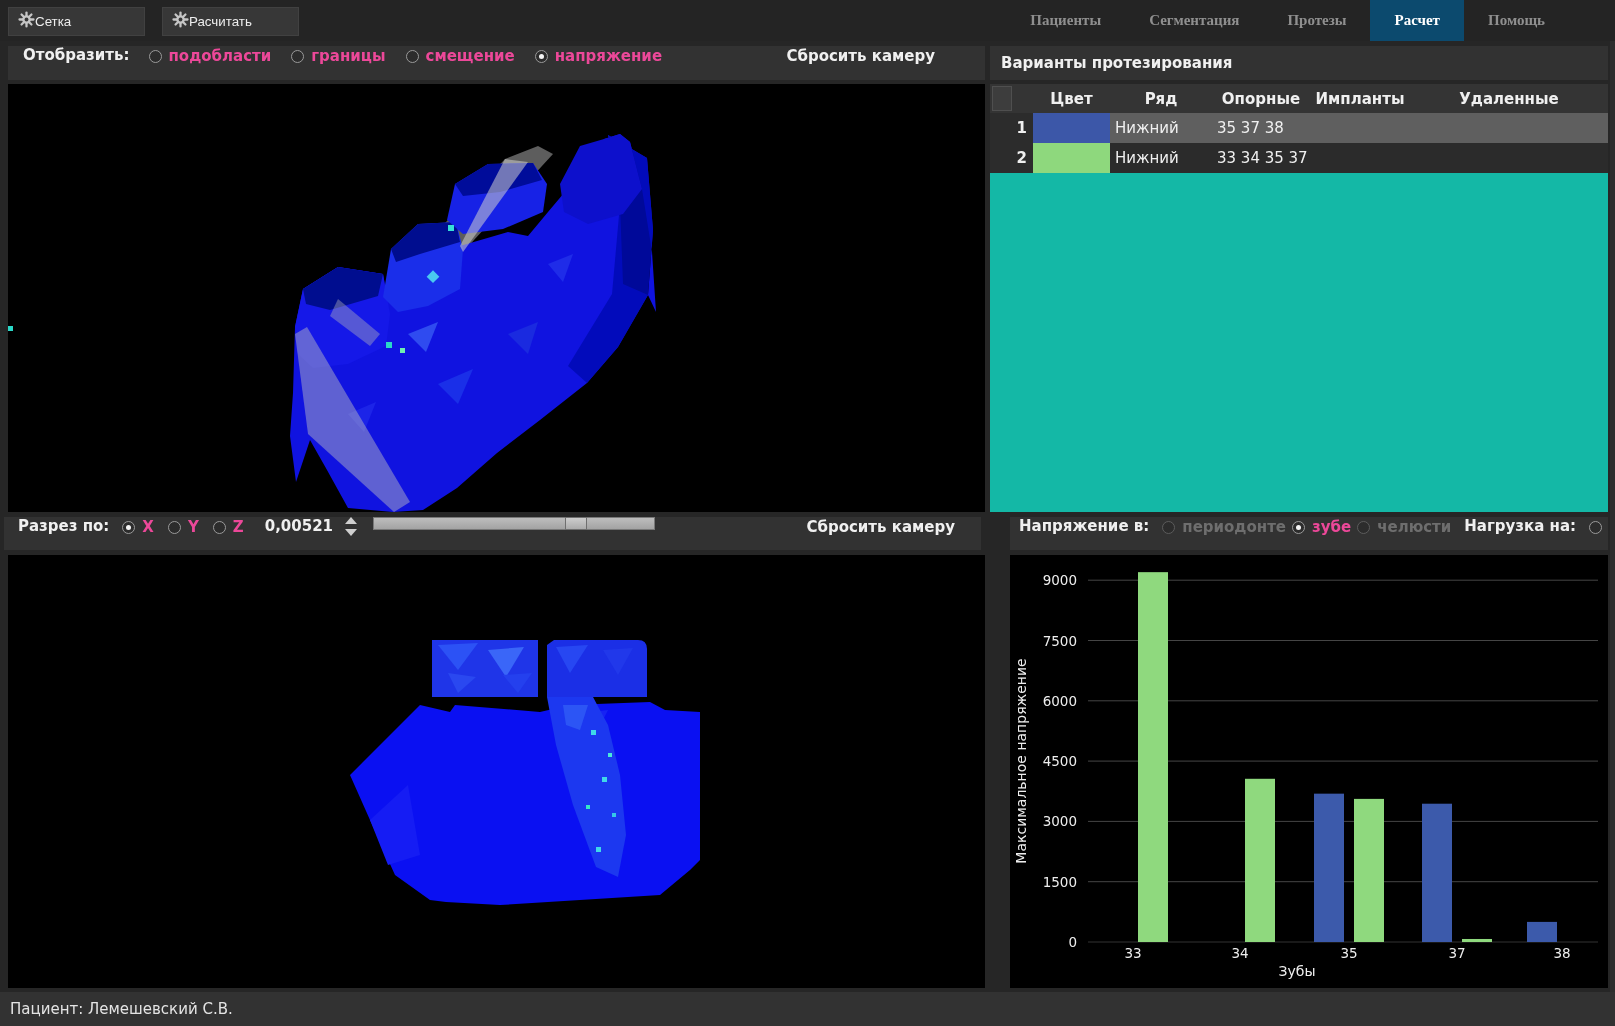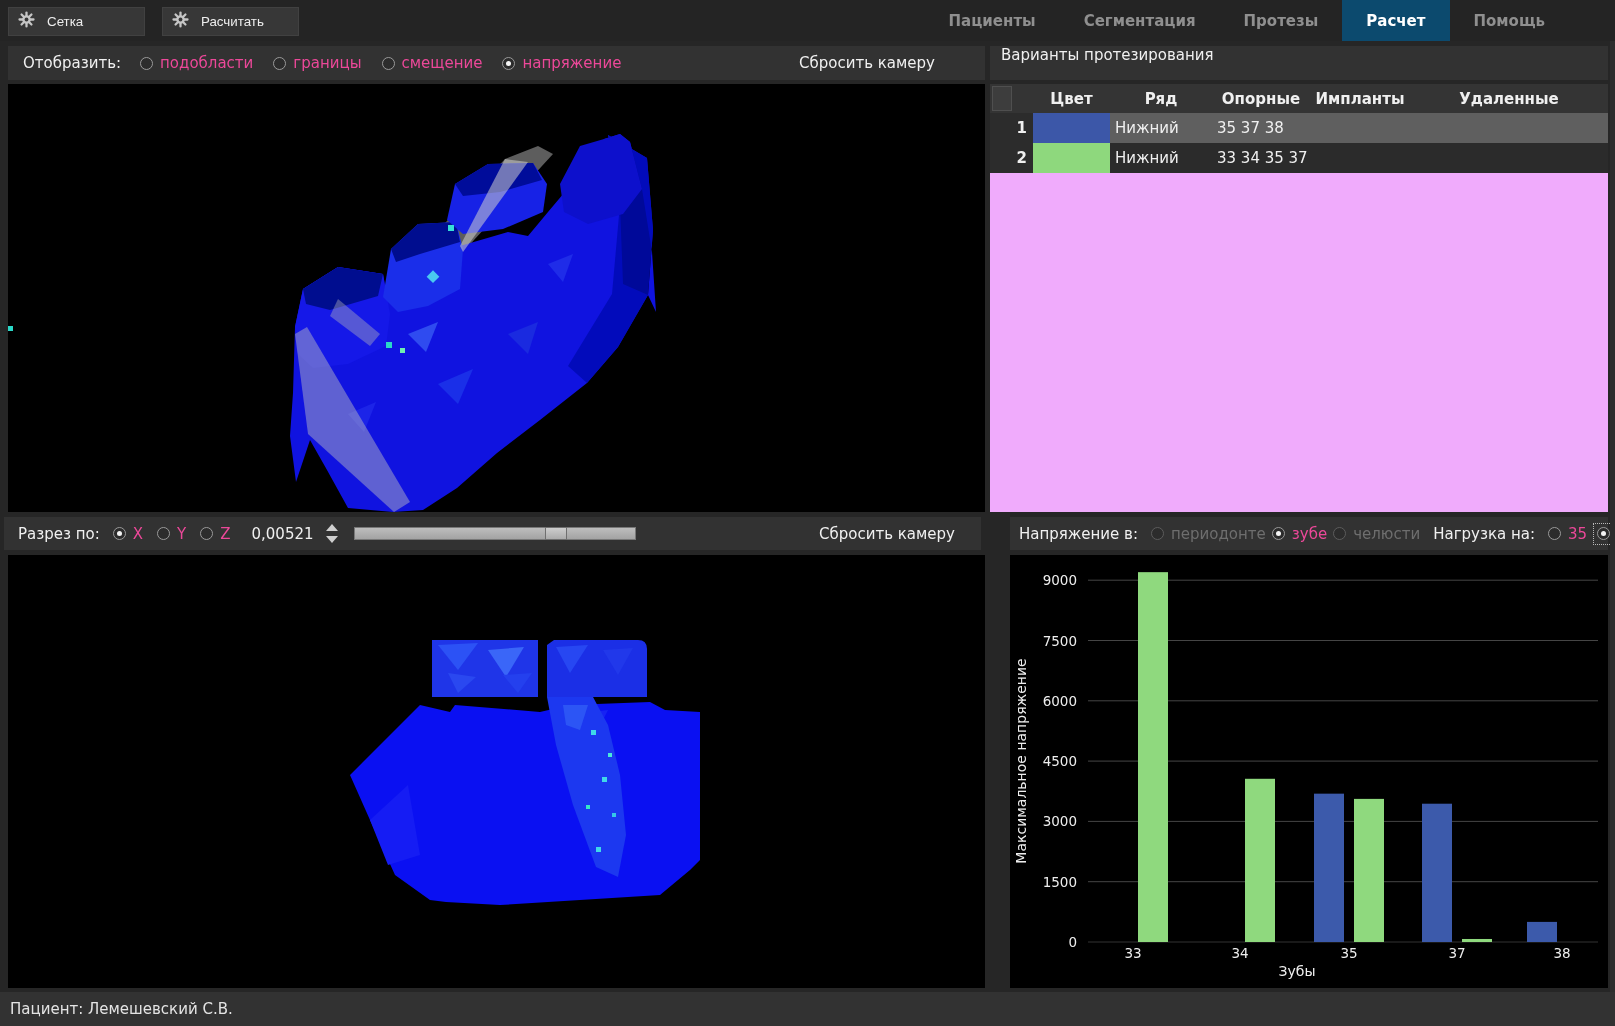--- a/index.html
+++ b/index.html
@@ -1,30 +1,30 @@
 <!DOCTYPE html>
 <html><head>
 <meta charset="utf-8">
 <style>
   html,body{margin:0;padding:0;background:#1c1c1c;}
   #app{position:relative;width:1615px;height:1026px;background:#262626;overflow:hidden;
        font-family:"DejaVu Sans","Liberation Sans",sans-serif;color:#f0f0f0;font-size:15px;}
   
   #topbar{position:absolute;left:0;top:0;width:1615px;height:41px;background:#242424;display:flex;align-items:center;}
   .tb-btn{height:29px;width:137px;margin-top:1px;background:#373737;border:1px solid #414141;display:flex;
-          align-items:center;gap:12px;padding:0 9px;box-sizing:border-box;color:#ededed;cursor:default;}
+          align-items:center;gap:0;padding:0 9px;box-sizing:border-box;color:#ededed;cursor:default;}
   .tb-btn:first-child{margin-left:8px}.tb-btn+.tb-btn{margin-left:17px}
   #tabs{margin-left:auto;margin-right:46px;display:flex;height:41px;align-items:stretch;}
-  .tab{display:flex;align-items:center;padding:0 24px;font-weight:bold;color:#8f8f8f;cursor:default;}
+  .tab{display:flex;align-items:center;padding:0 24px;font-weight:bold;color:#8f8f8f;cursor:default;font-family:Liberation Serif, serif;}
   .tab.active{background:#0c4a6e;color:#ffffff;}
   
-  .toolbar{position:absolute;background:#323232;display:flex;align-items:center;box-sizing:border-box;}
+  .toolbar{position:absolute;background:#323232;display:flex;align-items:flex-start;box-sizing:border-box;font-weight:bold;}
   #toolbarA{left:8px;top:46px;width:977px;height:34px;padding:0 44px 0 15px;gap:16px;}
   #panelHeaderRight{position:absolute;left:990px;top:46px;width:618px;height:34px;background:#323232;
-                    display:flex;padding-left:11px;box-sizing:border-box;}
+                    display:flex;align-items:center;padding-left:11px;box-sizing:border-box;font-weight:bold;}
   #toolbarBL{left:4px;top:517px;width:977px;height:33px;padding:0 20px 0 14px;gap:10px;}
   #toolbarBR{left:1010px;top:517px;width:598px;height:33px;padding:0 6px 0 9px;gap:10px;}
   .flatbtn{margin-left:auto;color:#f0f0f0;cursor:default;background:none;border:none;font:inherit;}
   .opt{display:inline-flex;align-items:center;gap:7px;color:#ec4899;white-space:nowrap;cursor:default;padding:1px 3px;}
   .opt.dis{color:#6e6e6e}
   .opt.focused{outline:1px dotted #b8b8b8;}
   .radio{width:13px;height:13px;border-radius:50%;border:1px solid #9a9a9a;background:#2c2c2c;
          display:inline-block;position:relative;flex:none;box-sizing:border-box;}
   .radio.sel::after{content:"";position:absolute;left:3px;top:3px;right:3px;bottom:3px;border-radius:50%;background:#f4f4f4;}
   .radio.dis{border-color:#5c5c5c;}
@@ -36,21 +36,21 @@
   
   #slider{position:relative;width:282px;height:13px;background:linear-gradient(#bdbdbd,#a3a3a3);
           border:1px solid #787878;box-sizing:border-box;}
   #slider-handle{position:absolute;top:-1px;width:22px;height:13px;background:linear-gradient(#cdcdcd,#ababab);
           border:1px solid #6f6f6f;box-sizing:border-box;}
   
   .viewport{position:absolute;background:#000;}
   #view3dTop{left:8px;top:84px;width:977px;height:428px;}
   #view3dBottom{left:8px;top:555px;width:977px;height:433px;}
   
-  #tablePanel{position:absolute;left:990px;top:84px;width:618px;height:428px;background:#f0abfc;}
+  #tablePanel{position:absolute;left:990px;top:84px;width:618px;height:428px;background:#14b8a6;}
   #vtable{display:grid;grid-template-columns:43px 77px 102px 98px 100px 1fr;}
   .th{height:29px;background:#343434;font-weight:bold;display:flex;align-items:center;justify-content:center;}
   .th.corner{justify-content:flex-start;padding-left:2px;}
   .cornerbox{width:20px;height:25px;background:#3d3d3d;border:1px solid #4f4f4f;box-sizing:border-box;}
   .td{height:30px;display:flex;align-items:center;padding-left:5px;box-sizing:border-box;background:#2b2b2b;}
   .td.num{justify-content:flex-end;padding-right:6px;font-weight:bold;background:#2c2c2c;}
   .td.swatch{padding:0;}
   .swatch-fill{width:100%;height:100%;}
   .rowsel .td{background:#5f5f5f;}
   .rowsel .td.num{background:#2c2c2c;}

